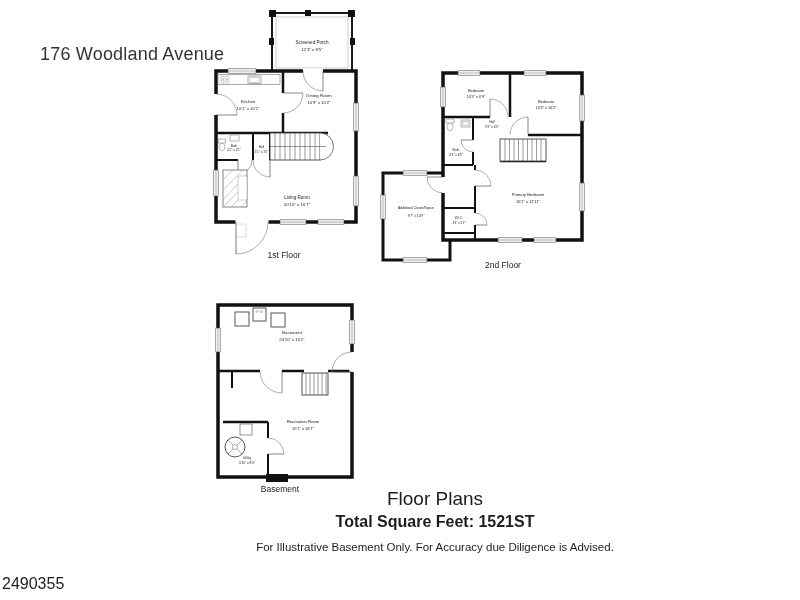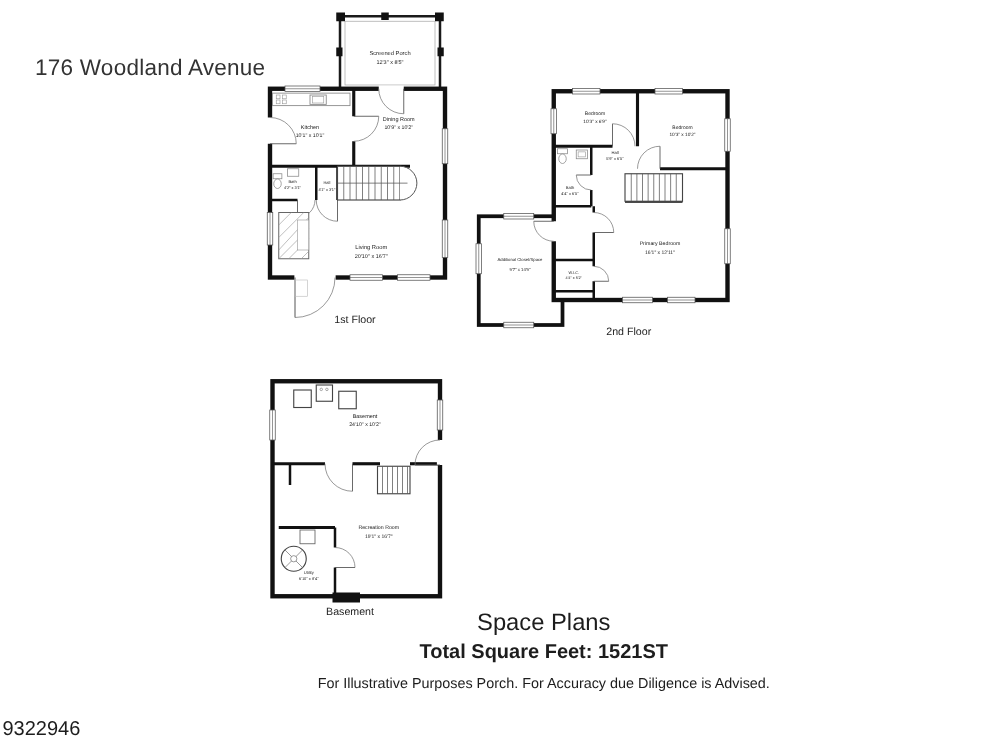--- a/index.html
+++ b/index.html
@@ -1,18 +1,18 @@
 <!DOCTYPE html>
 <html><head>
 <meta charset="utf-8">
 <style>
   html,body{margin:0;padding:0;}
   body{width:800px;height:600px;background:#fff;font-family:"Liberation Sans",sans-serif;}
   #canvas{position:relative;width:800px;height:600px;background:#ffffff;overflow:hidden;}
-  .address{position:absolute;left:28px;top:44px;font-size:18px;color:#333;letter-spacing:.2px;}
+  .address{position:absolute;left:40px;top:44px;font-size:18px;color:#333;letter-spacing:.2px;}
   .plan{position:absolute;}
   .footer{position:absolute;left:70px;right:0;text-align:center;color:#1d1d1d;}
   .footer-title{top:488px;font-size:19px;}
   .footer-sqft{top:513px;font-size:16px;font-weight:bold;}
   .footer-disclaimer{top:541px;font-size:11.5px;}
   .watermark{position:absolute;left:2px;top:575px;font-size:16px;color:#1d1d1d;}
   svg text{font-family:"Liberation Sans",sans-serif;fill:#1c1c1c;text-anchor:middle;}
   svg .roomname{}
   svg .flabel{font-size:8.5px;fill:#222;}
 </style>
@@ -274,18 +274,18 @@
 
     <text class="roomname" x="84" y="34" font-size="4.4">Basement</text>
     <text x="84" y="40.5" font-size="4.2">24'10" x 10'2"</text>
     <text class="roomname" x="95" y="123" font-size="4.2">Recreation Room</text>
     <text x="95" y="130" font-size="4">19'1" x 16'7"</text>
     <text class="roomname" x="39" y="159" font-size="3.3">Utility</text>
     <text x="39" y="164" font-size="3.2">6'10" x 8'4"</text>
     <text class="flabel" x="72" y="192">Basement</text>
   </svg>
 
-  <div class="footer footer-title">Space Plans</div>
+  <div class="footer footer-title">Floor Plans</div>
   <div class="footer footer-sqft">Total Square Feet:  1521ST</div>
-  <div class="footer footer-disclaimer">For Illustrative Purposes Porch.  For Accuracy due Diligence is Advised.</div>
-  <div class="watermark">9322946</div>
+  <div class="footer footer-disclaimer">For Illustrative Basement Only.  For Accuracy due Diligence is Advised.</div>
+  <div class="watermark">2490355</div>
 
 </div>
 
 </body></html>

